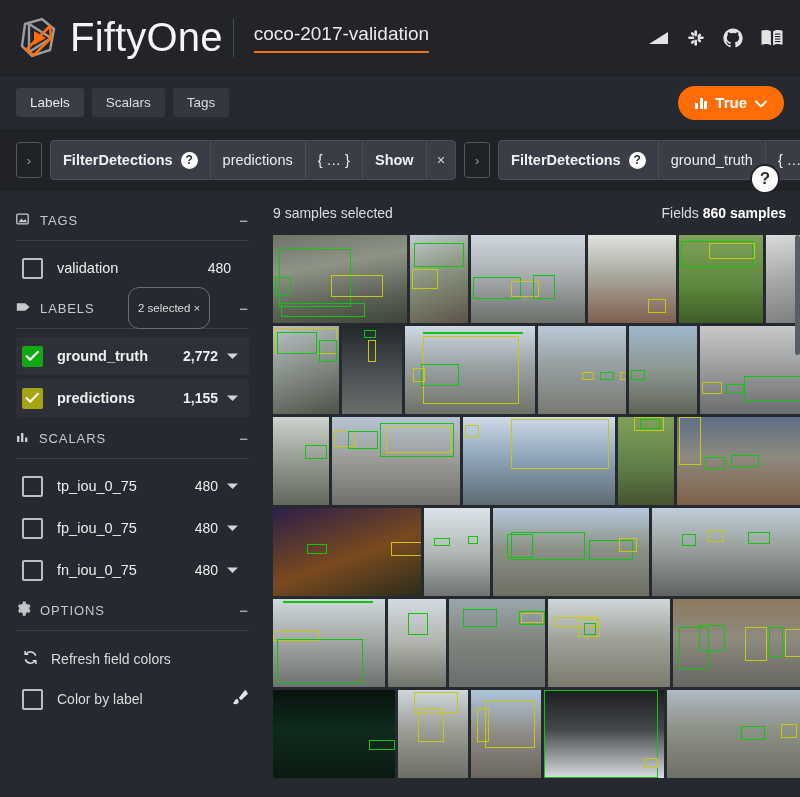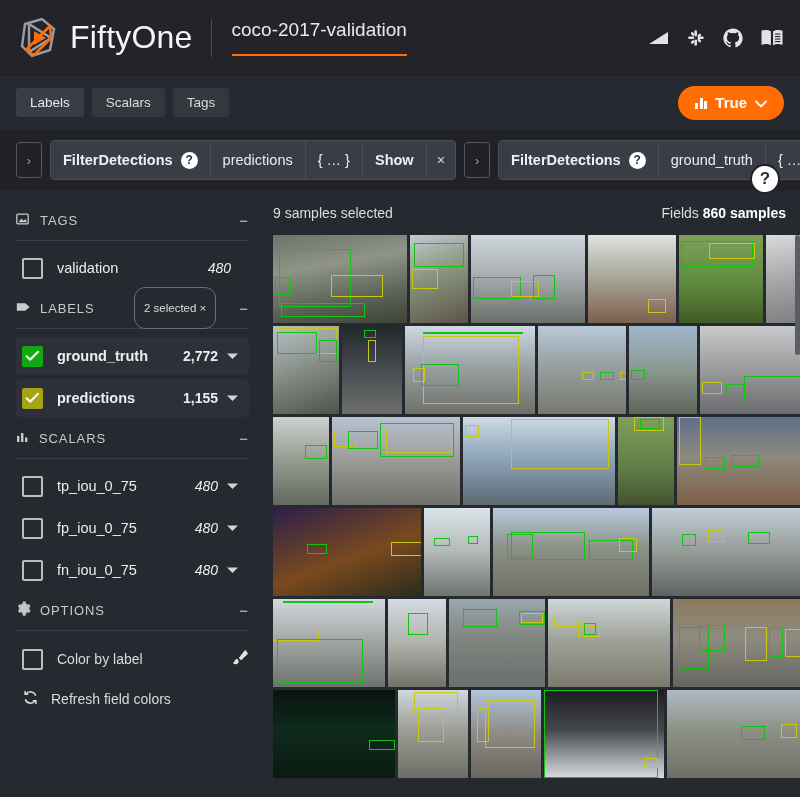--- a/index.html
+++ b/index.html
@@ -12,26 +12,26 @@
   .app { width: 800px; height: 797px; display: flex; flex-direction: column; position: relative; }
 
   
   .header {
     height: 76px; background: #232429; flex: 0 0 76px;
     display: flex; align-items: center; padding: 0 16px;
     border-bottom: 1px solid #1d1e23;
   }
   .logo-mark { width: 44px; height: 44px; position: relative; flex: 0 0 44px; margin-right: 10px; }
   .brand {
-    color: #f5f5f5; font-size: 32px; font-weight: 400; letter-spacing: .2px;
-    margin-right: 18px; white-space: nowrap;
+    color: #f5f5f5; font-size: 40px; font-weight: 400; letter-spacing: .2px;
+    margin-right: 10px; white-space: nowrap;
   }
   .divider-v { width: 1px; height: 38px; background: #4a4c53; margin-right: 20px; }
   .dataset-name {
-    color: #e9e9ea; font-size: 19px; padding-bottom: 13px;
+    color: #e9e9ea; font-size: 19px; padding-bottom: 6px;
     border-bottom: 2px solid #ff6d04; white-space: nowrap;
   }
   .header-spacer { flex: 1 1 auto; }
   .header-icons { display: flex; align-items: center; gap: 16px; color: #e3e3e4; }
   .hicon { display: flex; align-items: center; justify-content: center; cursor: pointer; }
 
   
   .tabs-row {
     height: 53px; flex: 0 0 53px; background: #262930;
     display: flex; align-items: center; padding: 0 16px; gap: 8px;
@@ -103,39 +103,39 @@
   .section { margin-bottom: 6px; }
   .sec-head {
     display: flex; align-items: center; gap: 9px; height: 30px;
     color: #c9cacd; font-size: 13px; letter-spacing: .9px;
   }
   .sec-title { flex: 0 0 auto; }
   .sec-spacer { flex: 1 1 auto; }
   .pill {
     border: 1px solid #6a6d74; border-radius: 11px; padding: 14px 9px;
     font-size: 11.5px; color: #dbdcde; letter-spacing: 0; cursor: pointer;
-    display: flex; align-items: center; gap: 6px; margin-right: 10px;
+    display: flex; align-items: center; gap: 6px; margin-right: 16px;
   }
   .minus { color: #c9cacd; font-size: 15px; cursor: pointer; padding-left: 4px; }
   .sec-rule { height: 1px; background: #3b3e45; margin: 5px 0 8px 0; }
   .row {
     display: flex; align-items: center; height: 38px; padding: 0 10px 0 6px;
     border-radius: 3px; cursor: pointer; margin-bottom: 4px;
   }
   .row.shaded { background: #2d3038; }
   .cbox {
     width: 21px; height: 21px; border: 2px solid #bdbec1; border-radius: 2px;
     flex: 0 0 21px; margin-right: 14px; background: transparent;
   }
   .cbox.on { border: none; display: flex; align-items: center; justify-content: center; }
   .cbox.on svg { display: block; }
   .row-label { color: #eceded; font-size: 14.5px; flex: 1 1 auto; white-space: nowrap; }
   .row-label.bold { font-weight: 700; }
   .row-count { color: #eceded; font-size: 14px; font-weight: 700; margin-right: 8px; }
-  .row-count.thin { font-weight: 400; font-style: italic; }
+  .row-count.thin { font-weight: 400; }
   .caret { color: #d3d4d7; font-size: 10px; }
   .opt-row {
     display: flex; align-items: center; height: 40px; padding-left: 6px;
     color: #d9dadd; font-size: 14px; cursor: pointer;
   }
   .opt-row .brush { margin-left: auto; color: #e3e4e6; }
 
   
   .samples { flex: 1 1 auto; min-width: 0; display: flex; flex-direction: column; background: #262930; }
   .samples-head {
@@ -383,40 +383,40 @@
               <path d="M14.3 8c0-.4 0-.8-.1-1.1l1.3-1-1.5-2.6-1.5.6c-.6-.5-1.2-.8-1.9-1L10.3.4H7.3L7 2.9c-.7.2-1.3.5-1.9 1l-1.5-.6L2.1 5.9l1.3 1C3.3 7.2 3.3 7.6 3.3 8s0 .8.1 1.1l-1.3 1 1.5 2.6 1.5-.6c.6.5 1.2.8 1.9 1l.3 2.5h3l.3-2.5c.7-.2 1.3-.5 1.9-1l1.5.6 1.5-2.6-1.3-1c.1-.3.1-.7.1-1.1z" opacity=".95"></path>
             </svg>
           </span>
           <span class="sec-title">OPTIONS</span>
           <span class="sec-spacer"></span>
           <span class="minus">−</span>
         </div>
         <div class="sec-rule"></div>
 
         <div class="opt-row">
+          <span style="margin-right:12px">
+            <svg width="17" height="17" viewBox="0 0 18 18" fill="none" stroke="#d9dadd" stroke-width="1.6">
+              <path d="M14.5 7.2A5.8 5.8 0 0 0 4.2 5.4"></path>
+              <path d="M3.5 10.8A5.8 5.8 0 0 0 13.8 12.6"></path>
+              <path d="M3.3 2.2v3.4h3.4"></path>
+              <path d="M14.7 15.8v-3.4h-3.4"></path>
+            </svg>
+          </span>
+          <span>Refresh field colors</span>
+        </div>
+
+        <div class="opt-row">
           <span class="cbox" style="margin-right:14px;margin-left:0"></span>
           <span>Color by label</span>
           <span class="brush">
             <svg width="20" height="20" viewBox="0 0 20 20" fill="#e3e4e6">
               <path d="M17.4 2.6c-.6-.6-1.5-.5-2 .2L9.8 9.9l2.3 2.3 6.1-5.6c.7-.6.8-1.5.2-2l-1-1z"></path>
               <path d="M8.6 11.1c-1.3-.2-2.6.6-3 1.9-.3 1-.9 1.6-1.8 2 1.4 1.4 3.4 1.7 4.8.6 1.2-.9 1.4-2.6.6-3.7l-.6-.8z"></path>
             </svg>
           </span>
-        </div>
-
-        <div class="opt-row">
-          <span style="margin-right:12px">
-            <svg width="17" height="17" viewBox="0 0 18 18" fill="none" stroke="#d9dadd" stroke-width="1.6">
-              <path d="M14.5 7.2A5.8 5.8 0 0 0 4.2 5.4"></path>
-              <path d="M3.5 10.8A5.8 5.8 0 0 0 13.8 12.6"></path>
-              <path d="M3.3 2.2v3.4h3.4"></path>
-              <path d="M14.7 15.8v-3.4h-3.4"></path>
-            </svg>
-          </span>
-          <span>Refresh field colors</span>
         </div>
       </div>
 
     </div>
 
     <div class="samples">
       <div class="samples-head">
         <span>9 samples selected</span>
         <span class="right">
           <span>Fields </span><b>860 samples</b>

